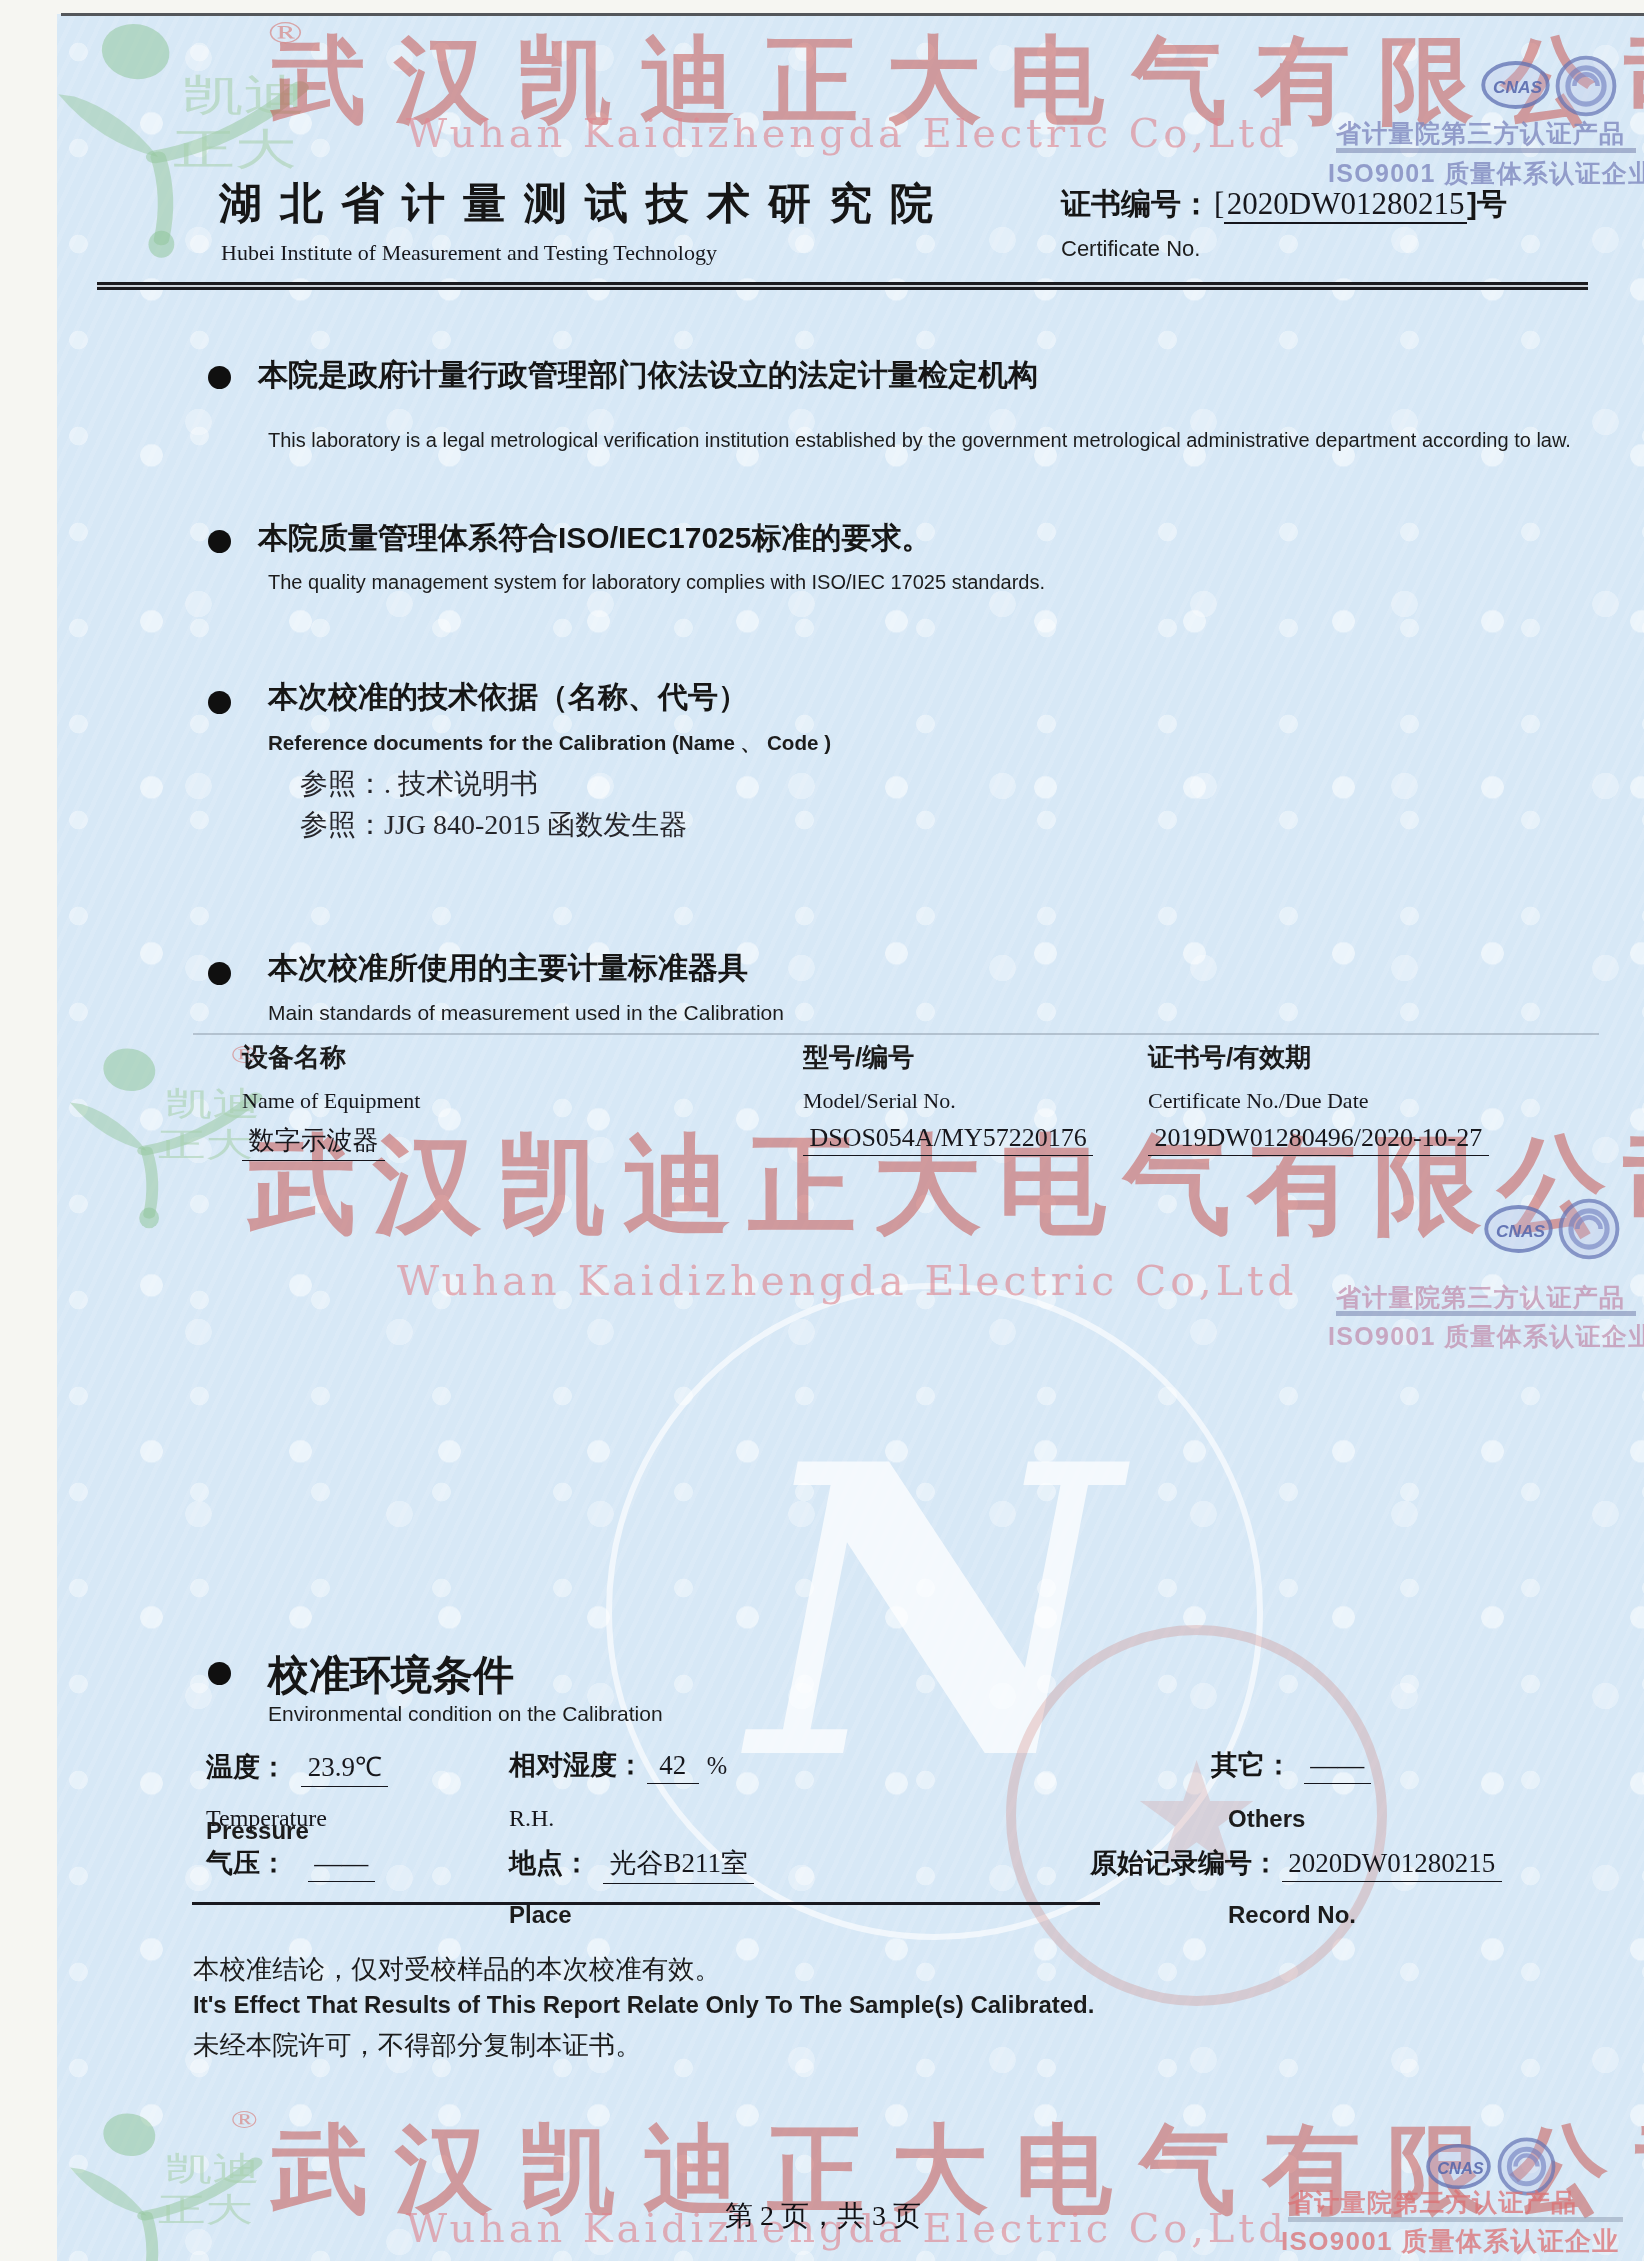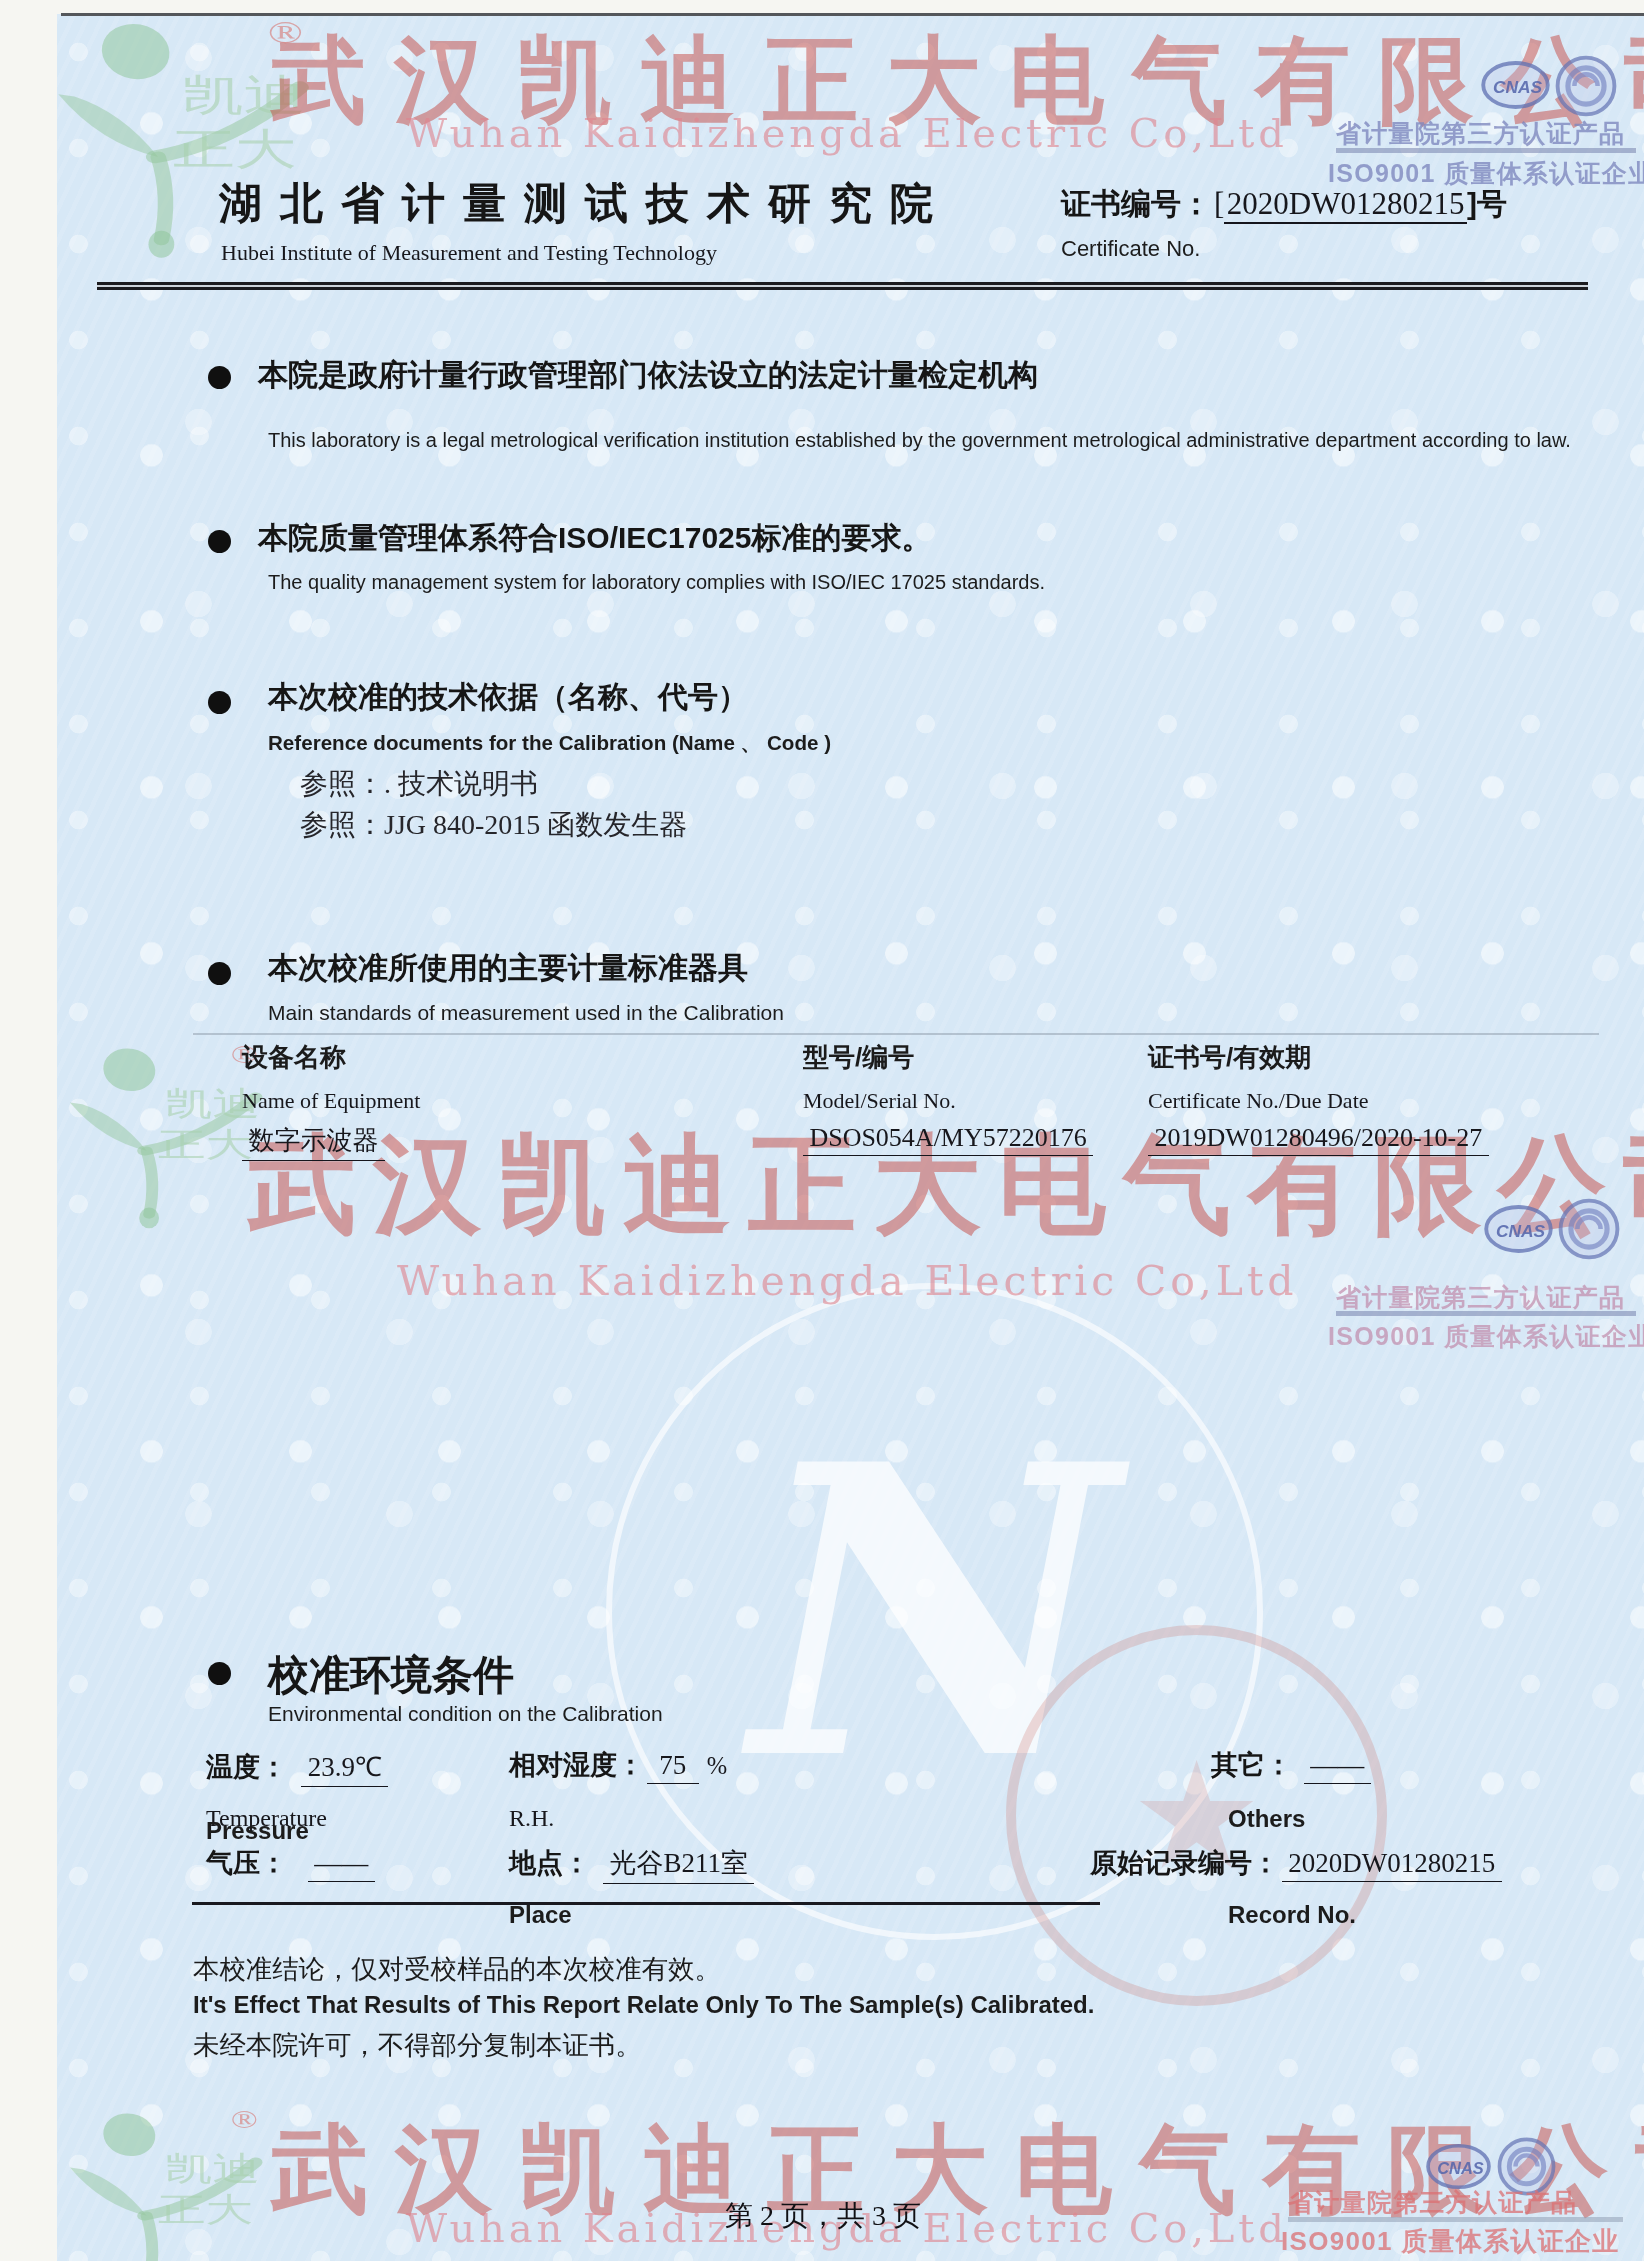--- a/index.html
+++ b/index.html
@@ -215,21 +215,21 @@
 <div class="abs bullet-dot" style="left:208px;top:1662px;"></div>
 <div class="abs cjk-b z5" style="left:268px;top:1648px;font-size:41px;">校准环境条件</div>
 <div class="abs sans z5" style="left:268px;top:1702px;font-size:21px;">Environmental condition on the Calibration</div>
 
 <div class="abs z5" style="left:206px;top:1747px;white-space:nowrap;">
   <span class="cjk-b" style="font-size:27px;">温度：</span>
   <span class="serif uv" style="font-size:27px;margin-left:11.6px;text-align:right;">23.9℃</span>
 </div>
 <div class="abs z5" style="left:509px;top:1747px;white-space:nowrap;">
   <span class="cjk-b" style="font-size:27px;">相对湿度：</span>
-  <span class="serif uv" style="font-size:27px;min-width:39px;">75</span>
+  <span class="serif uv" style="font-size:27px;min-width:39px;">42</span>
   <span class="serif" style="font-size:24.5px;margin-left:5.2px;">%</span>
 </div>
 <div class="abs z5" style="left:1211px;top:1747px;white-space:nowrap;">
   <span class="cjk-b" style="font-size:27px;">其它：</span>
   <span class="serif uv" style="font-size:27px;margin-left:9px;">——</span>
 </div>
 
 <div class="abs serif z5" style="left:206px;top:1805px;font-size:24px;">Temperature</div>
 <div class="abs serif z5" style="left:509px;top:1805px;font-size:24px;">R.H.</div>
 <div class="abs sans z5" style="left:1228px;top:1805px;font-size:24px;font-weight:600;">Others</div>

